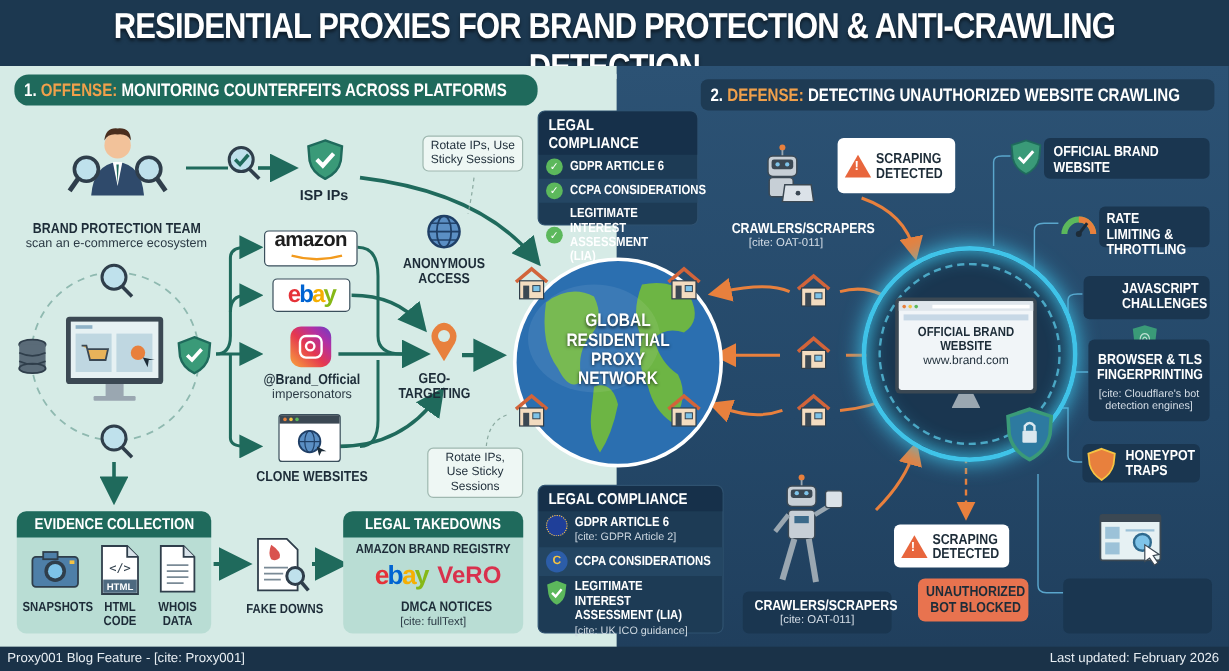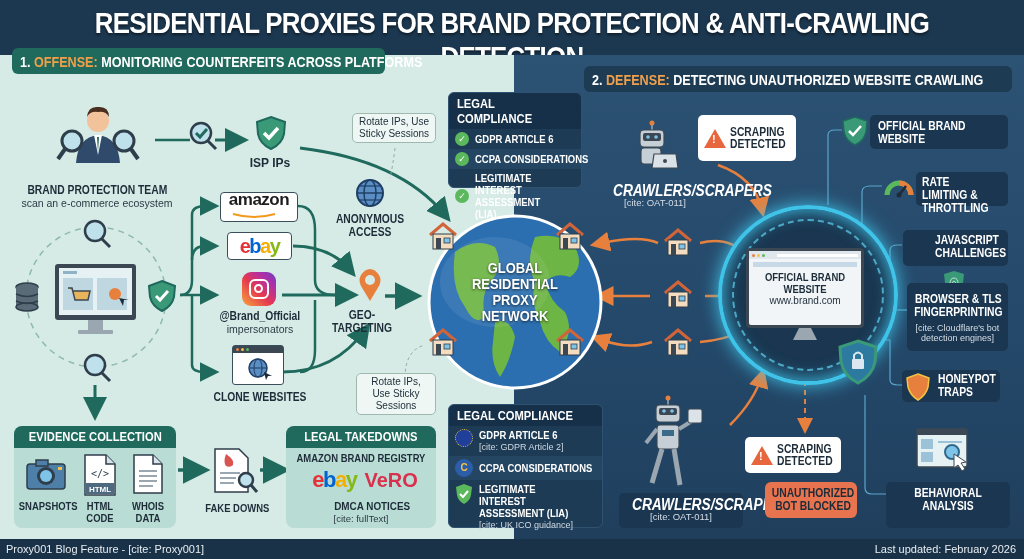--- a/index.html
+++ b/index.html
@@ -9,26 +9,26 @@
 
   
   #header { left:0; top:0; width:1024px; height:55px; background:#1c3850; }
   #title { left:0; top:6px; width:1024px; text-align:center; color:#fff; font-size:30px; font-weight:bold; letter-spacing:-0.8px; transform:scaleX(0.86); transform-origin:center; text-shadow:0 2px 3px rgba(0,0,0,.5); }
   #left-panel { left:0; top:55px; width:514px; height:484px; background:#d6ebe6; }
   #right-panel { left:514px; top:55px; width:510px; height:484px; background:linear-gradient(180deg,#2c5274 0%,#244869 60%,#203f5d 100%); }
   #footer { left:0; top:539px; width:1024px; height:20px; background:#1a3248; color:#e8eef3; font-size:11px; }
 
   .sec-head { height:26px; border-radius:6px; color:#fff; font-size:15px; font-weight:bold; display:flex; align-items:center; padding-left:8px; white-space:nowrap; }
   .sec-head .accent { color:#f0a04b; }
-  #offense-head { left:12px; top:48px; width:373px; background:#1f6a5c; }
+  #offense-head { left:12px; top:62px; width:436px; background:#1f6a5c;border-radius:12px; }
   #defense-head { left:584px; top:66px; width:428px; background:#1e3b54; }
   .sec-head span.sq { display:inline-block; transform:scaleX(0.84); transform-origin:left; }
 
   .lbl-dark { color:#1d2c38; font-weight:bold; font-size:12px; text-align:center; line-height:13px; }
-  .lbl-light { color:#fff; font-weight:bold; font-size:16px; text-align:center; line-height:13px;font-style:italic; }
+  .lbl-light { color:#fff; font-weight:bold; font-size:12px; text-align:center; line-height:13px; }
   .sub-dark { color:#2b3a45; font-size:10.5px; text-align:center; }
   .sub-light { color:#d5dee7; font-size:9.5px; text-align:center; }
   .sq { display:inline-block; transform:scaleX(0.86); }
 
   .brand-box { background:#fff; border:1.5px solid #3a4f5c; border-radius:4px; display:flex; align-items:center; justify-content:center; }
   .note { background:#eef7f4; border:1px solid #9fb8b0; border-radius:5px; font-size:10px; color:#1d2c38; text-align:center; line-height:12px; padding:2px 4px; }
 
   .legal { background:#1d3b55; border-radius:6px; color:#fff; border:1px solid #2f5270; }
   .legal .lh { background:#16304a; font-weight:bold; font-size:13px; padding:3px 8px; border-radius:6px 6px 0 0; }
   .legal .li { display:flex; align-items:center; gap:6px; padding:3px 6px; font-size:11px; font-weight:bold; line-height:12px; }
@@ -209,21 +209,21 @@
     </svg>
 </div>
 <div class="abs" style="left:148px;top:280px;width:28px;height:32px">
   <svg width="28" height="32">
       <path d="M14,1 L27,6 L26,17 Q24,26 14,31 Q4,26 2,17 L1,6 Z" fill="#3a9a78" stroke="#1f6a5c" stroke-width="2"></path>
       <path d="M8,16 L12,20 L20,11" stroke="#fff" stroke-width="3" fill="none"></path>
     </svg>
 </div>
 
 <div class="abs brand-box" style="left:220px;top:192px;width:78px;height:30px">
-  <div style="text-align:left;line-height:14px">
+  <div style="text-align:right;line-height:14px">
     <div style="font-size:17px;font-weight:bold;color:#1d1d1d;letter-spacing:-0.5px">amazon</div>
     <svg width="50" height="6">
         <path d="M4,1 Q25,7 46,1" stroke="#f29a1d" stroke-width="2" fill="none"></path>
       </svg>
   </div>
 </div>
 <div class="abs brand-box" style="left:227px;top:232px;width:65px;height:28px">
   <div style="font-size:20px;font-weight:bold;letter-spacing:-1.5px"><span style="color:#e53238">e</span><span style="color:#0064d2">b</span><span style="color:#f5af02">a</span><span style="color:#86b817">y</span></div>
 </div>
 <div class="abs" style="left:242px;top:272px;width:34px;height:34px;border-radius:9px;background:linear-gradient(45deg,#f9a53b,#e5384f 45%,#b02fa6 75%,#6a3ec4);display:flex;align-items:center;justify-content:center">
@@ -525,19 +525,18 @@
       <rect x="1" y="1" width="50" height="38" rx="2" fill="#e6f1f3" stroke="#3b4853" stroke-width="1.5"></rect>
       <rect x="1" y="1" width="50" height="6" fill="#3b4853"></rect>
       <rect x="5" y="11" width="12" height="10" fill="#9cc2d8"></rect>
       <rect x="5" y="24" width="12" height="10" fill="#9cc2d8"></rect>
       <line x1="22" y1="14" x2="46" y2="14" stroke="#9cc2d8" stroke-width="2"></line>
       <circle cx="36" cy="24" r="7" fill="#7ec3e8" stroke="#2f6a8e" stroke-width="2"></circle>
       <path d="M38,26 L38,40 L42,37 L46,43 L49,41 L45,35 L50,34 Z" fill="#fff" stroke="#3b4853" stroke-width="1"></path>
     </svg>
 </div>
 <div class="abs def-box" style="left:886px;top:482px;width:124px;height:46px;padding-top:5px;text-align:center">
-  <div><span class="sq">BEHAVIORAL ANALYSIS</span></div>
 </div>
 
 <div id="footer" class="abs">
   <span class="abs" style="left:6px;top:4px">Proxy001 Blog Feature - [cite: Proxy001]</span>
   <span class="abs" style="right:8px;top:4px">Last updated: February 2026</span>
 </div>
 
 </body></html>

